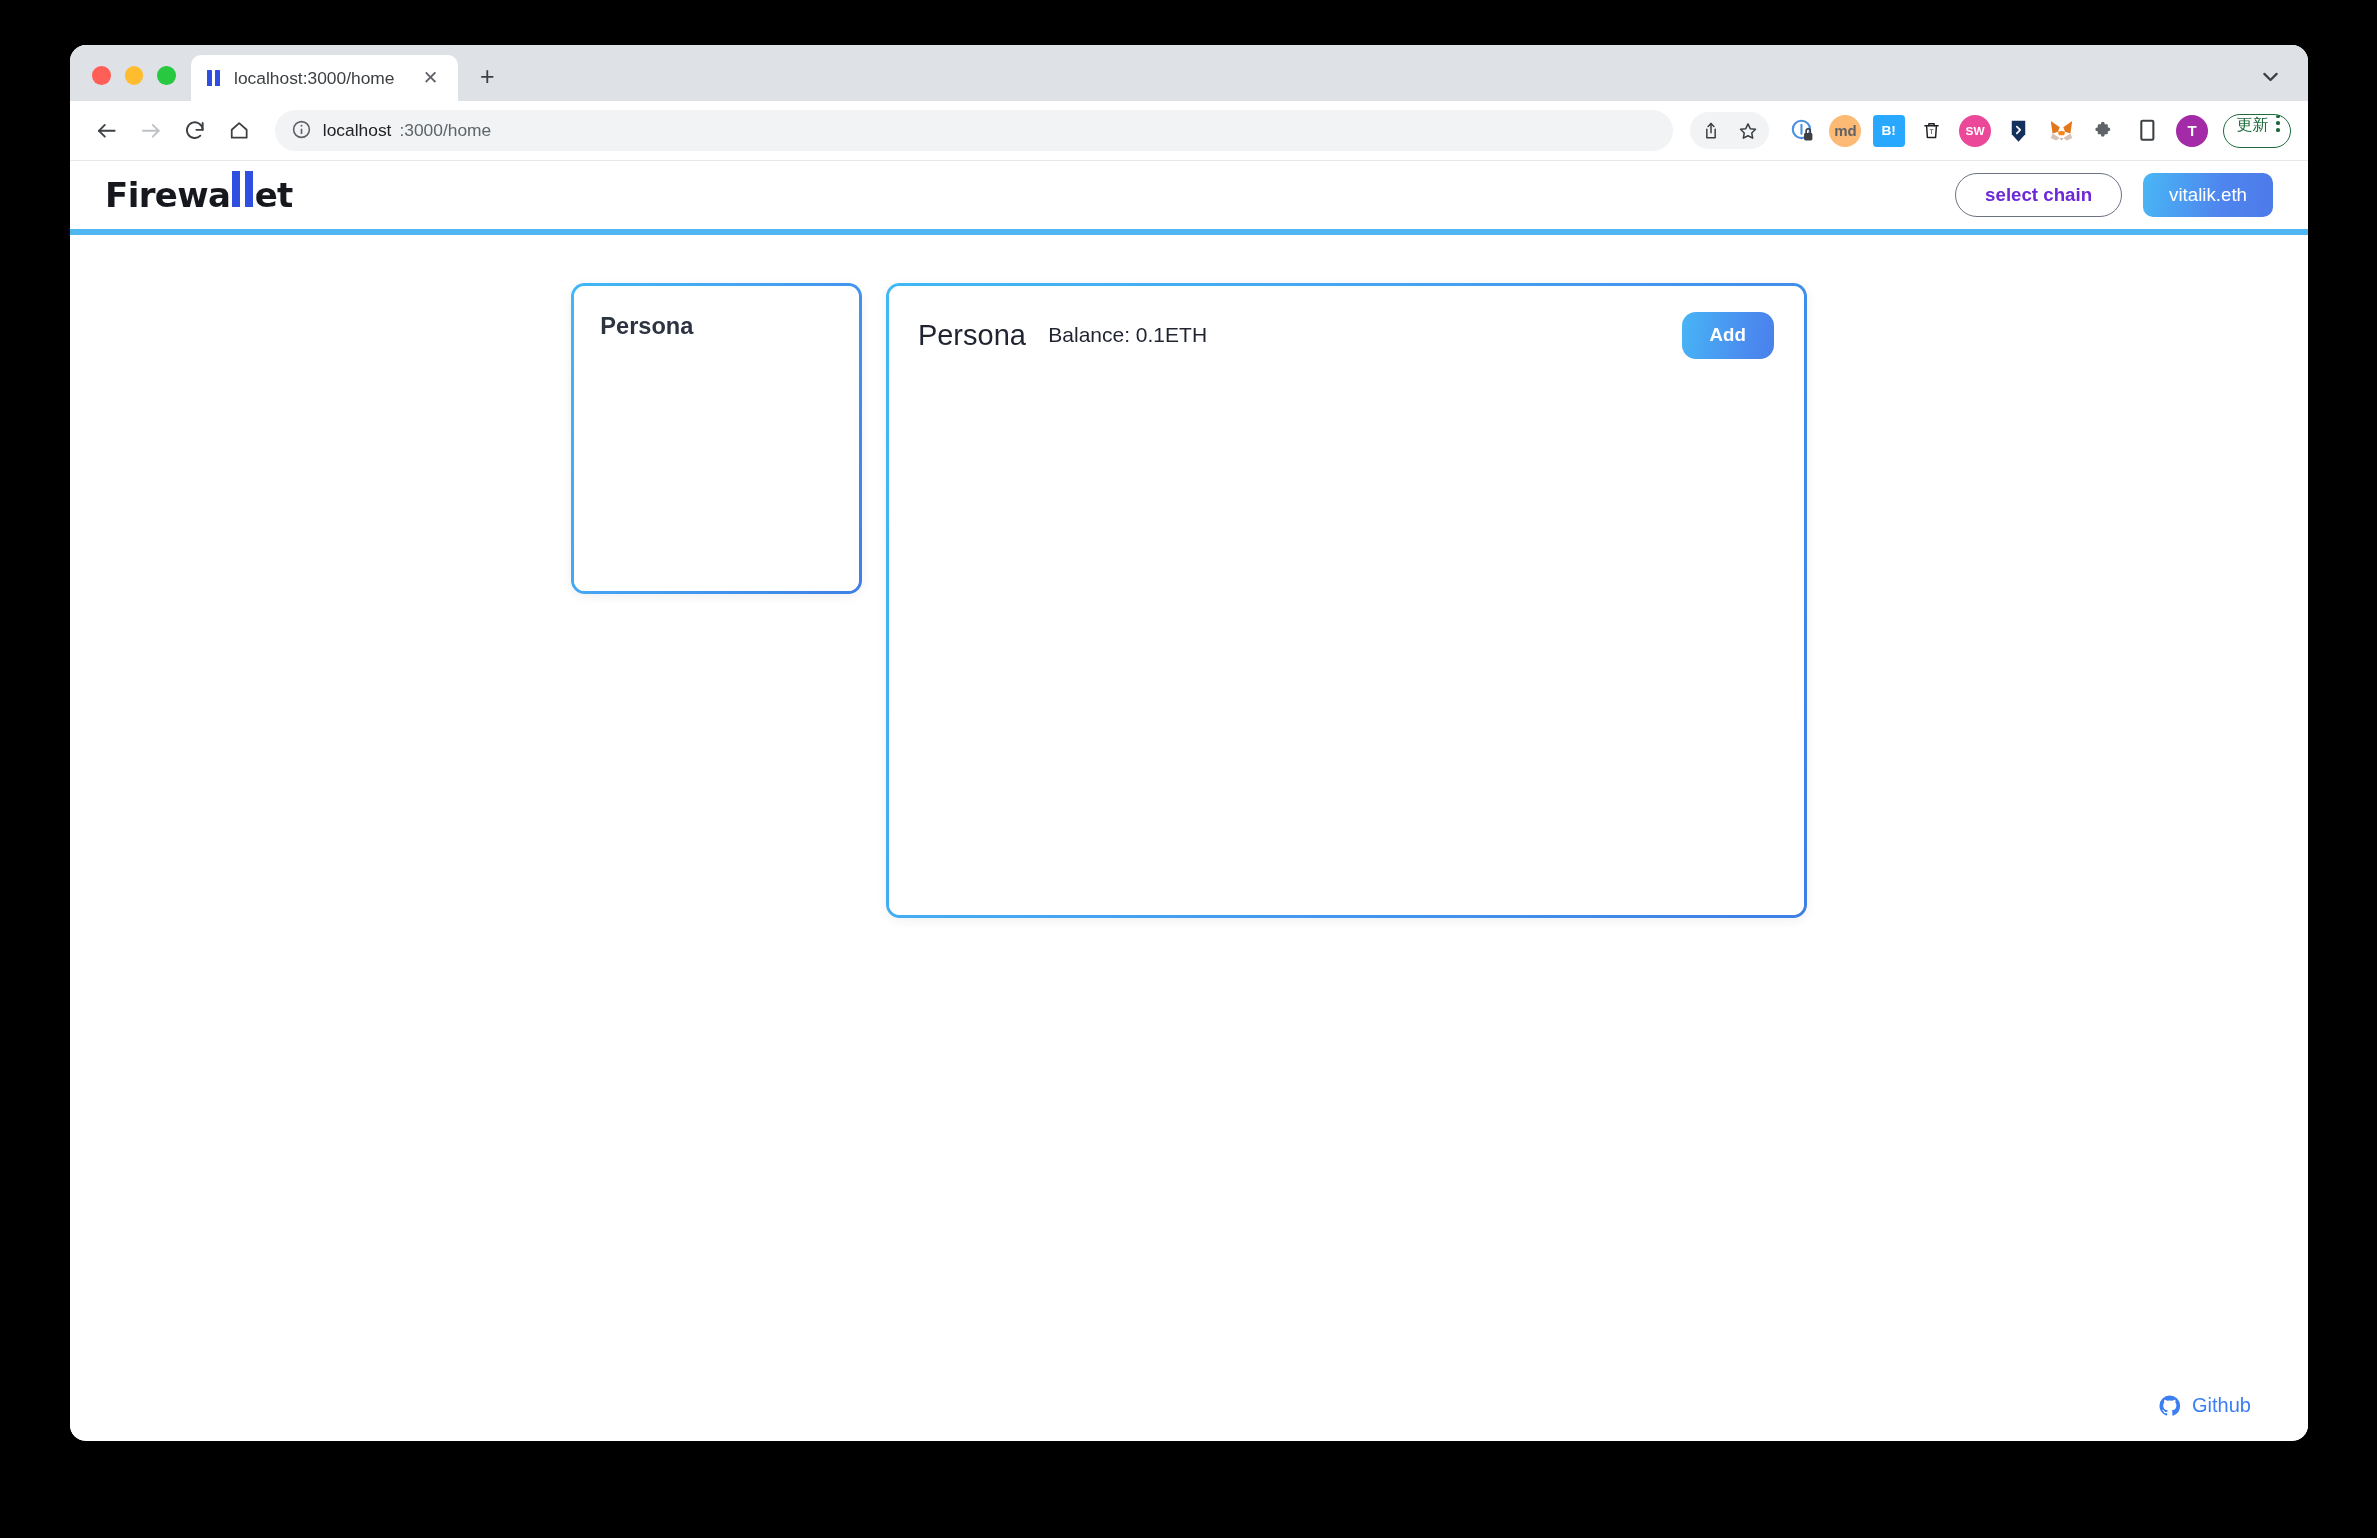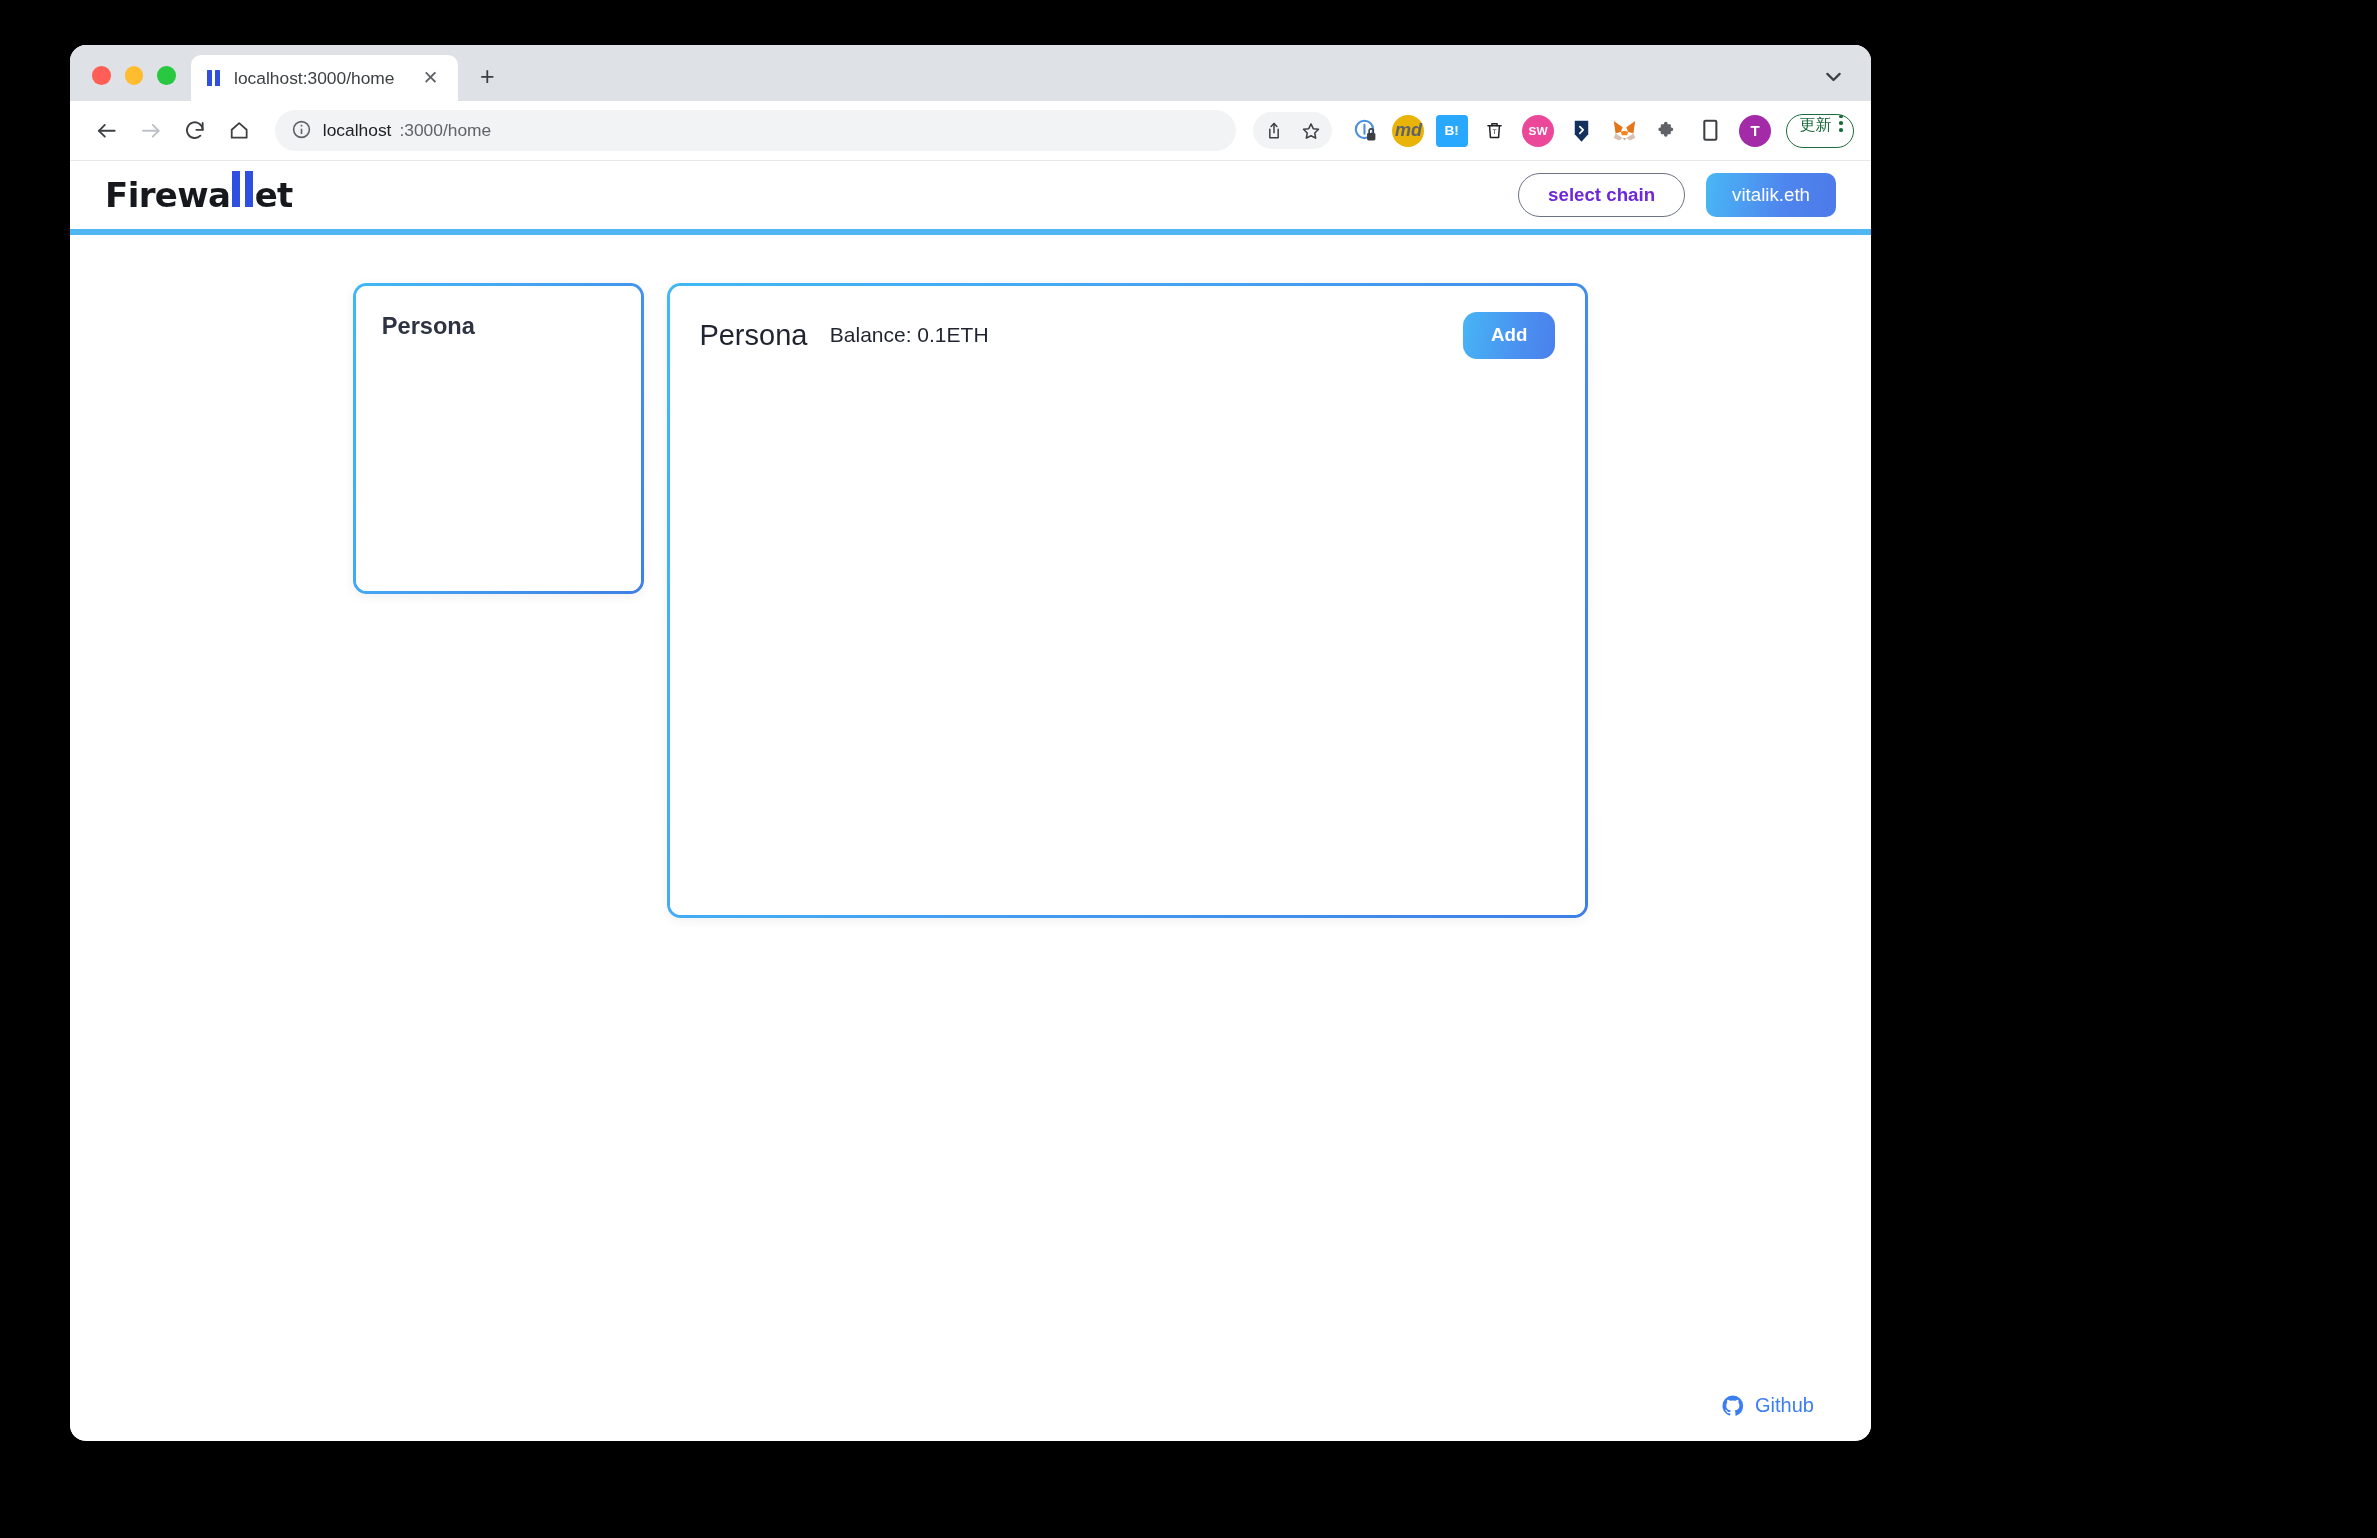--- a/index.html
+++ b/index.html
@@ -10,21 +10,21 @@
     background: #000000;
     font-family: "Liberation Sans", sans-serif;
     overflow: hidden;
   }
 
   
   #browser-window {
     position: absolute;
     left: 70px;
     top: 45px;
-    width: 1801px;
+    width: 2238px;
     height: 1396px;
     background: #ffffff;
     border-radius: 16px;
     overflow: hidden;
     box-shadow: 0 6.2px 25px rgba(0,0,0,0.35);
   }
 
   
   #tab-strip {
     position: relative;
@@ -138,21 +138,21 @@
     margin-right: 8.7px;
   }
   
   .ext-chip {
     width: 32px; height: 32px;
     display:flex; align-items:center; justify-content:center;
     font-size: 13px; font-weight: 700;
     color: #ffffff;
     flex: none;
   }
-  .ext-md { background:#eab308; color:#5f6368; border-radius:50%; font-style:italic; font-size:18px; }
+  .ext-md { background:#fdba74; color:#5f6368; border-radius:50%; font-size:15px; }
   .ext-bang { background:#29a8ff; border-radius:3.7px; font-size:13.7px; }
   .ext-sw { background:#ec4899; border-radius:50%; font-size:11.8px; }
 
   #profile-avatar {
     width: 32px; height: 32px; border-radius: 50%;
     background: #a32ba8;
     color: #fff; font-size: 15px; font-weight: 600;
     display:flex; align-items:center; justify-content:center;
     flex:none; margin-left: 3.7px;
   }

